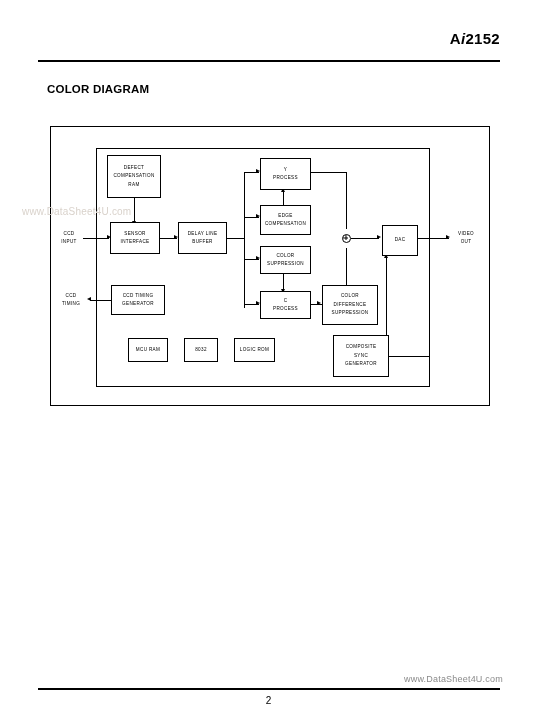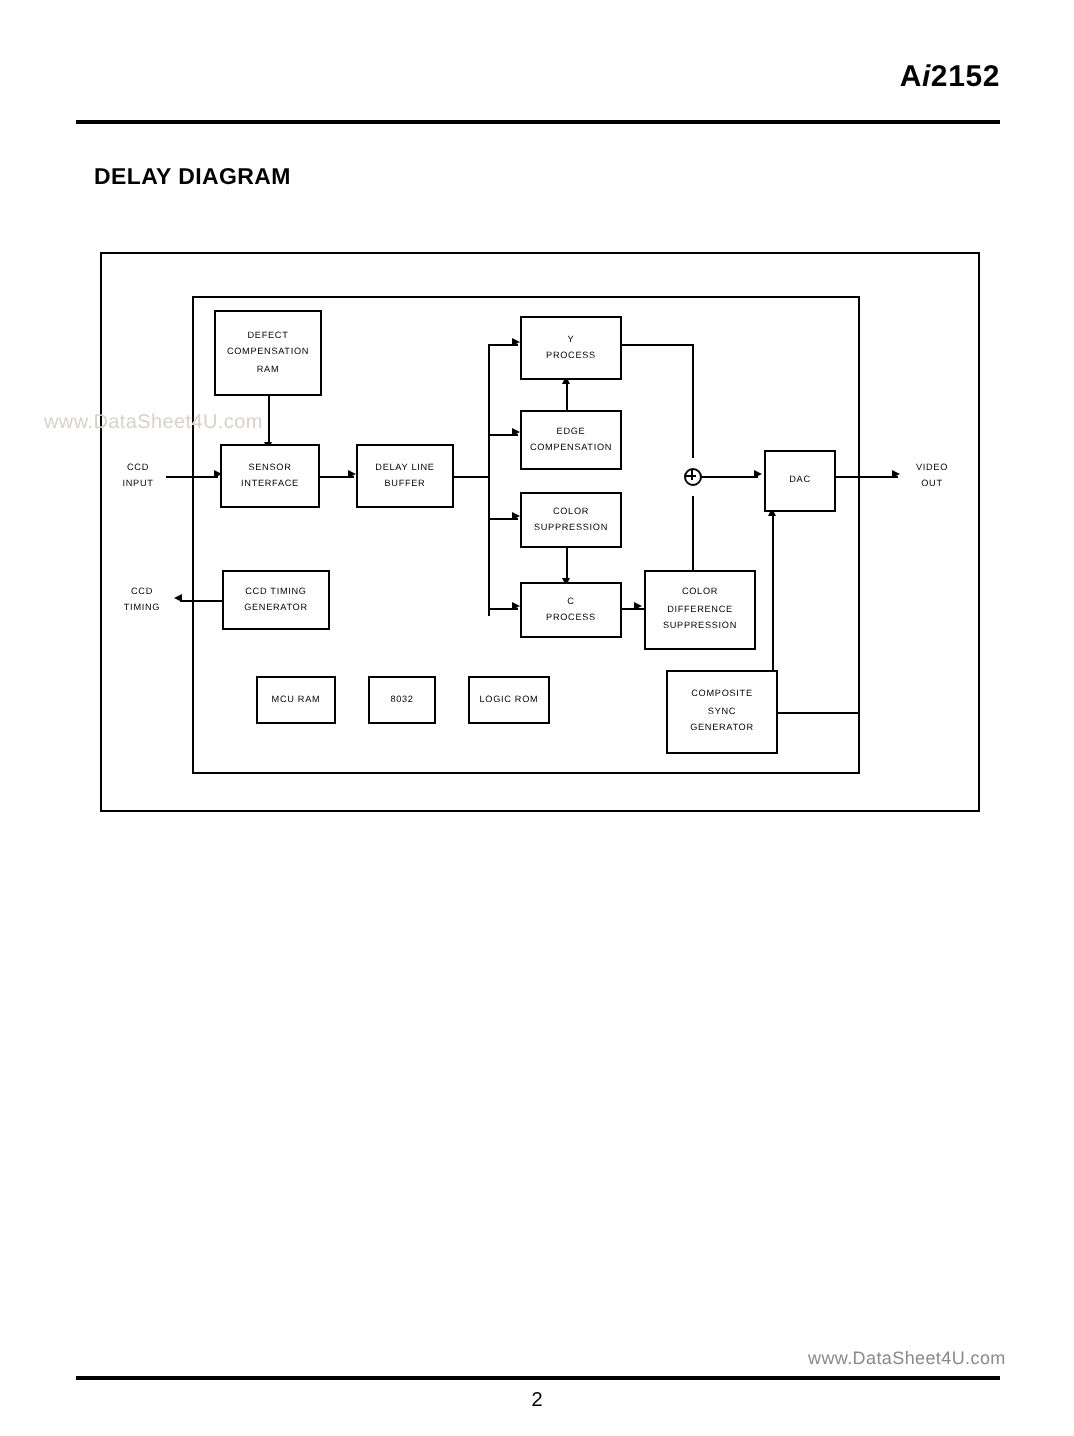--- a/index.html
+++ b/index.html
@@ -214,21 +214,21 @@
   }
 </style>
 </head>
 <body>
 
 <div class="page-header">
   <div class="part-number"><span>A</span><span class="ital">i</span><span>2152</span></div>
 </div>
 <div class="header-rule"></div>
 
-<div class="section-title">DELAY DIAGRAM</div>
+<div class="section-title">COLOR DIAGRAM</div>
 
 <div class="diagram-outer"></div>
 <div class="chip-boundary"></div>
 
 <div class="watermark watermark-diagram">www.DataSheet4U.com</div>
 
 <div class="wire h" style="left:83px; top:238px; width:26px;"></div>
 <div class="arrow right" style="left:107px; top:235.4px;"></div>
 
 <div class="wire v" style="left:134px; top:198px; height:24px;"></div>

